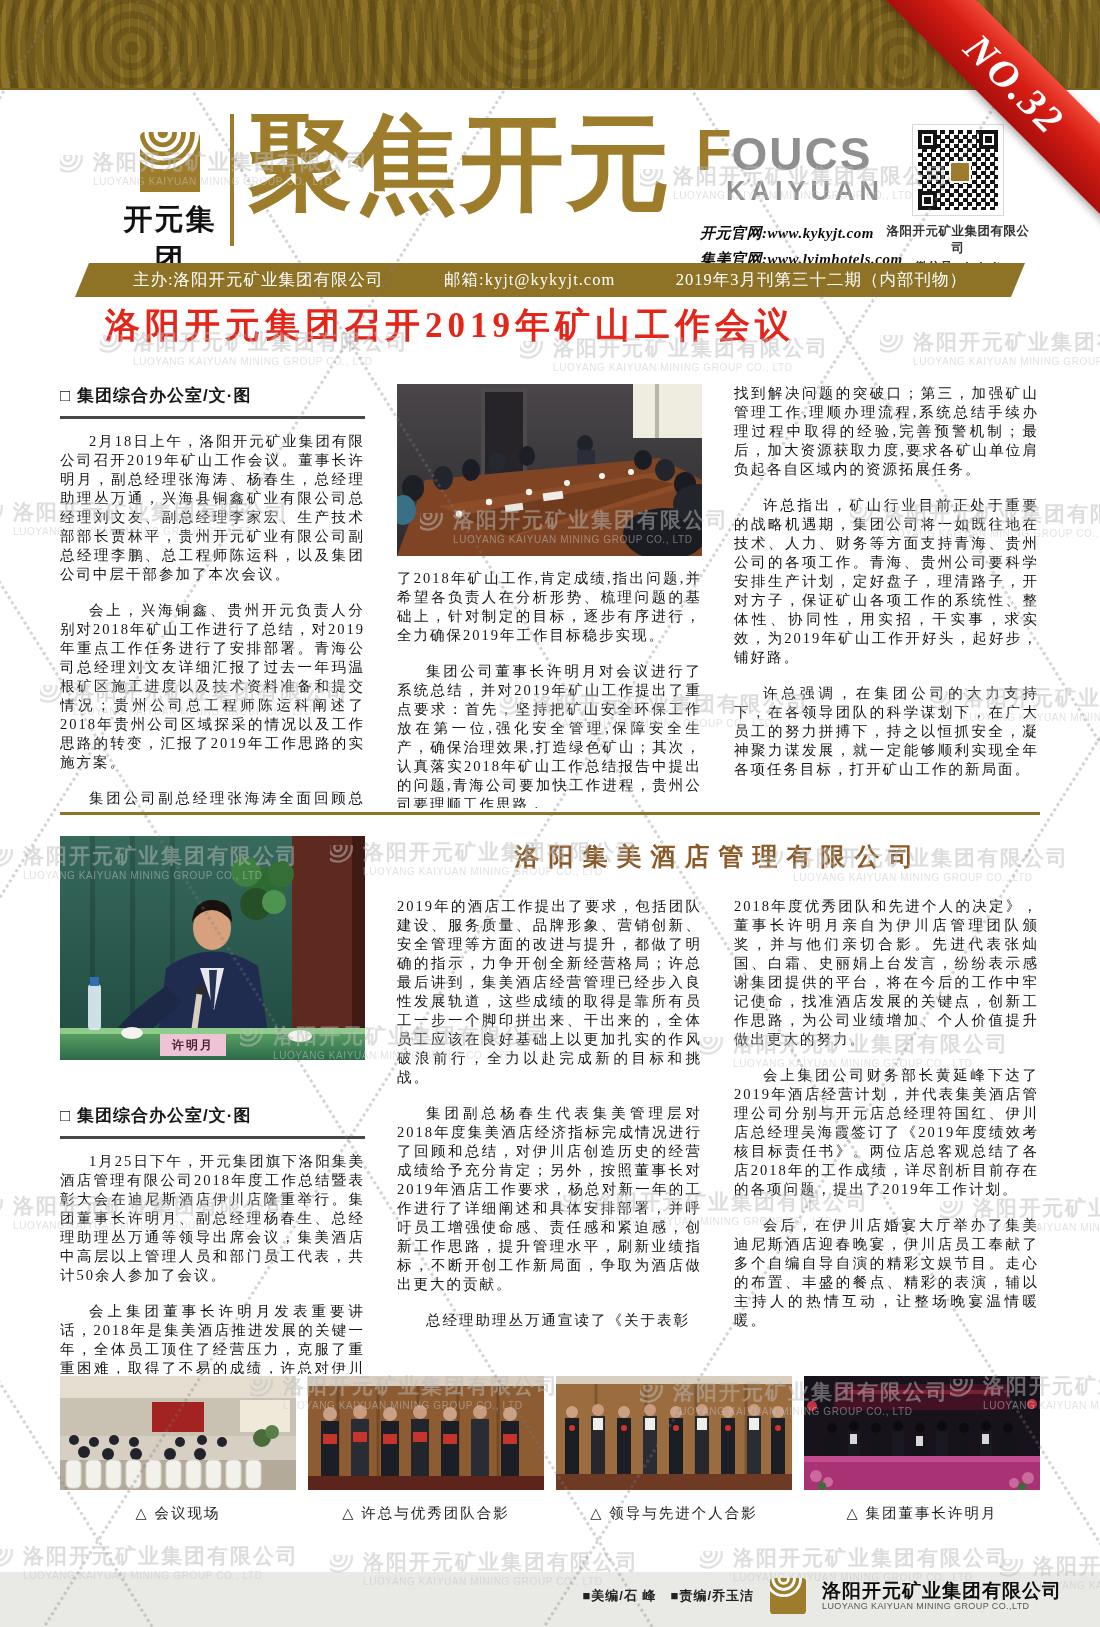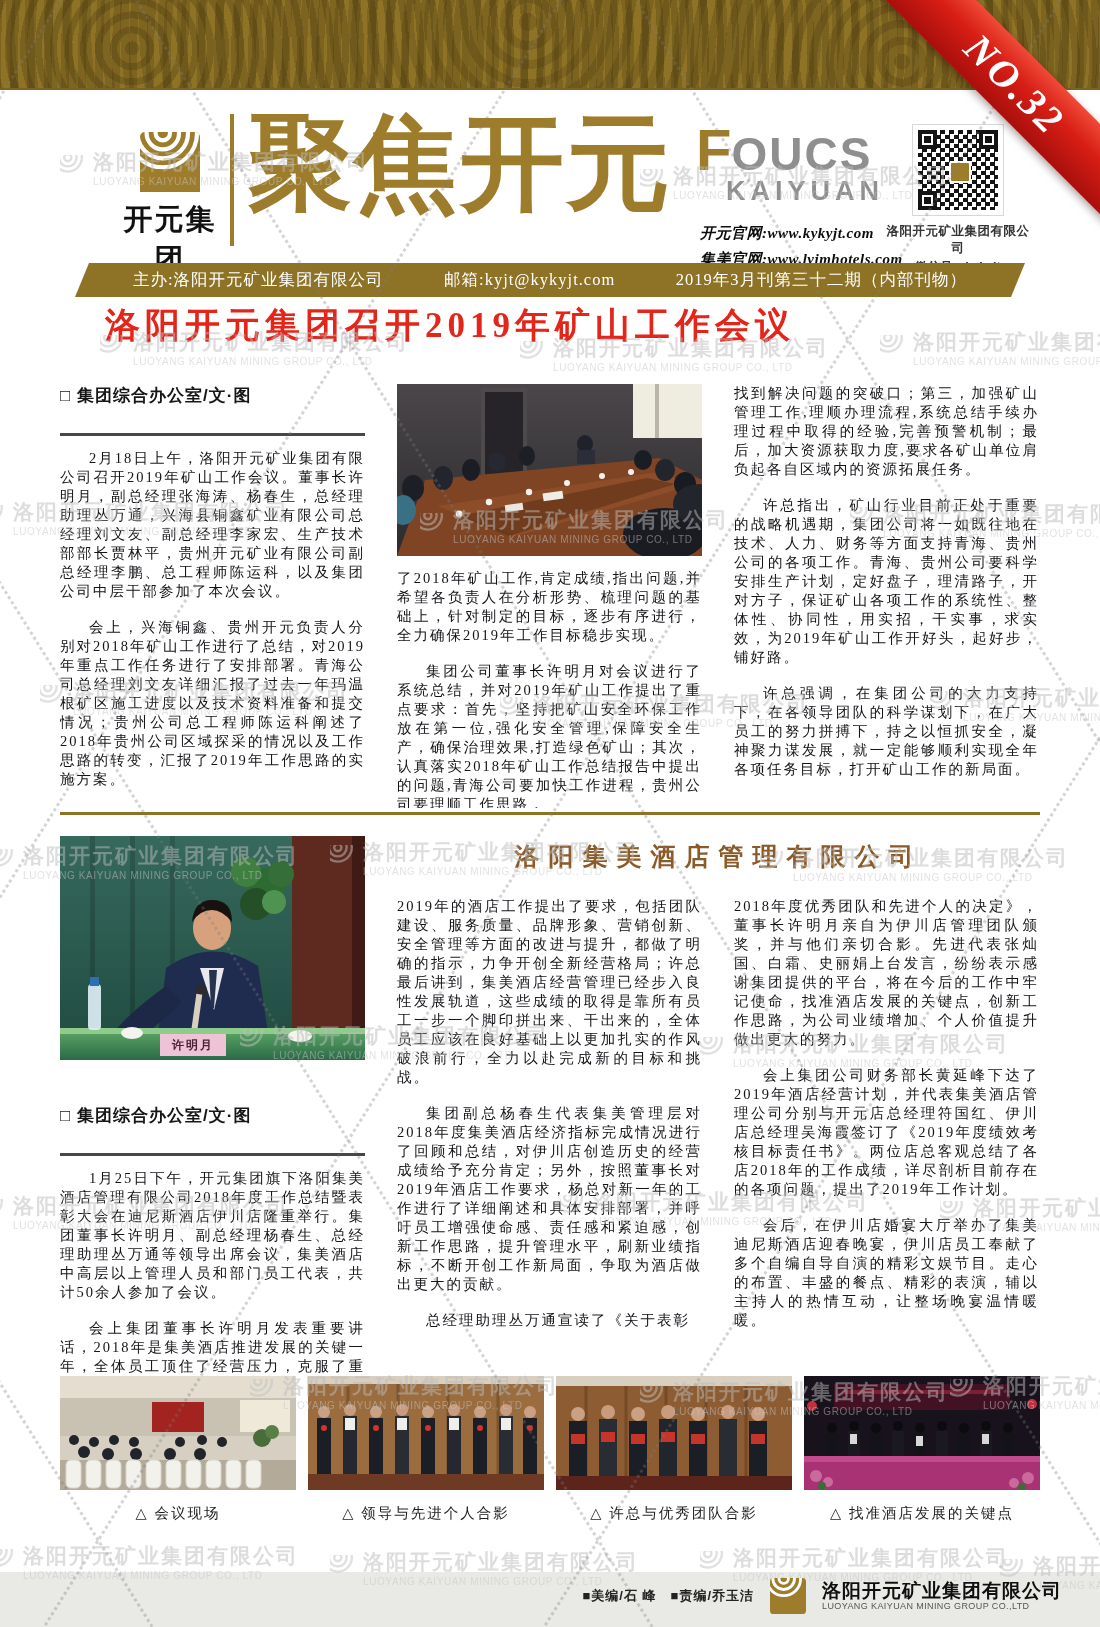--- a/index.html
+++ b/index.html
@@ -52,21 +52,21 @@
     clip-path:polygon(14px 0,100% 0,calc(100% - 14px) 100%,0 100%);
     display:flex;align-items:center;justify-content:space-between;padding:0 58px;box-sizing:border-box;}
   .infobar span{color:#fff;font-size:16.5px;font-weight:normal;letter-spacing:1px;white-space:nowrap;}
 
   
   .a1-title{position:absolute;top:302px;left:0;width:900px;text-align:center;font-size:35px;
     font-weight:bold;color:#e4251a;letter-spacing:5px;}
   .a1-body{position:absolute;top:384px;left:60px;width:980px;height:424px;overflow:hidden;display:flex;gap:32px;}
   .col{width:305px;flex:0 0 305px;}
   .byline{font-family:"Liberation Sans",sans-serif;font-weight:bold;font-size:17px;color:#161616;
-    letter-spacing:1px;padding-bottom:26px;border-bottom:3px solid #474747;margin-bottom:13px;white-space:nowrap;}
+    letter-spacing:1px;padding-bottom:9px;border-bottom:3px solid #474747;margin-bottom:13px;white-space:nowrap;}
   p.bt{margin:0 0 17px;font-size:14.5px;line-height:19px;letter-spacing:2px;text-align:justify;
     color:#141419;text-indent:2em;}
   p.noindent{text-indent:0;}
   .photo{display:block;margin-bottom:13px;}
 
   
   .divider{position:absolute;top:812px;left:60px;width:980px;height:3px;background:#8e7327;}
 
   
   .a2{position:absolute;top:830px;left:60px;width:980px;height:544px;overflow:hidden;}
@@ -319,20 +319,59 @@
           <rect x="126" y="84" width="15" height="28" rx="5"></rect>
             <rect x="146" y="84" width="15" height="28" rx="5"></rect>
           <rect x="166" y="84" width="15" height="28" rx="5"></rect>
             <rect x="186" y="84" width="15" height="28" rx="5"></rect>
         </g>
       </svg>
       <div class="strip-cap">△ 会议现场</div>
     </div>
     <div class="strip-item">
       <svg width="236" height="114" viewBox="0 0 236 114">
+        <rect width="236" height="114" fill="#8d5c32"></rect>
+        <g stroke="#744a27" stroke-width="3">
+          <line x1="30" y1="0" x2="30" y2="100"></line>
+            <line x1="70" y1="0" x2="70" y2="100"></line>
+          <line x1="110" y1="0" x2="110" y2="100"></line>
+            <line x1="150" y1="0" x2="150" y2="100"></line>
+          <line x1="190" y1="0" x2="190" y2="100"></line>
+        </g>
+        <rect x="0" y="0" width="236" height="10" fill="#d8cfc0"></rect>
+        <g>
+          <circle cx="22" cy="38" r="7" fill="#caa184"></circle>
+            <rect x="13" y="45" width="18" height="55" fill="#1c1e26"></rect>
+          <circle cx="52" cy="36" r="7" fill="#c99c80"></circle>
+            <rect x="43" y="43" width="18" height="57" fill="#2a2c34"></rect>
+          <circle cx="82" cy="38" r="7" fill="#caa184"></circle>
+            <rect x="73" y="45" width="18" height="55" fill="#1c1e26"></rect>
+          <circle cx="112" cy="36" r="7" fill="#c99c80"></circle>
+            <rect x="103" y="43" width="18" height="57" fill="#23252d"></rect>
+          <circle cx="142" cy="38" r="7" fill="#caa184"></circle>
+            <rect x="133" y="45" width="18" height="55" fill="#1c1e26"></rect>
+          <circle cx="172" cy="36" r="7" fill="#c99c80"></circle>
+            <rect x="163" y="43" width="18" height="57" fill="#2a2c34"></rect>
+          <circle cx="202" cy="38" r="7" fill="#caa184"></circle>
+            <rect x="193" y="45" width="18" height="55" fill="#1c1e26"></rect>
+        </g>
+        <g fill="#c5352c">
+          <rect x="15" y="58" width="14" height="10"></rect>
+            <rect x="45" y="56" width="14" height="10"></rect>
+          <rect x="75" y="58" width="14" height="10"></rect>
+            <rect x="105" y="56" width="14" height="10"></rect>
+          <rect x="135" y="58" width="14" height="10"></rect>
+            <rect x="195" y="58" width="14" height="10"></rect>
+        </g>
+        <rect x="0" y="100" width="236" height="14" fill="#5d241c"></rect>
+      </svg>
+      <div class="strip-cap">△ 许总与优秀团队合影</div>
+    </div>
+    <div class="strip-item">
+      <svg width="236" height="114" viewBox="0 0 236 114">
         <rect width="236" height="114" fill="#9a6c3e"></rect>
         <g stroke="#7d552f" stroke-width="3">
           <line x1="40" y1="0" x2="40" y2="98"></line>
             <line x1="90" y1="0" x2="90" y2="98"></line>
           <line x1="140" y1="0" x2="140" y2="98"></line>
             <line x1="190" y1="0" x2="190" y2="98"></line>
         </g>
         <rect x="0" y="0" width="236" height="8" fill="#d8cfc0"></rect>
         <g>
           <circle cx="16" cy="36" r="6" fill="#caa184"></circle>
@@ -363,59 +402,20 @@
         <g fill="#d0342c">
           <circle cx="16" cy="52" r="3"></circle>
             <circle cx="68" cy="52" r="3"></circle>
             <circle cx="120" cy="52" r="3"></circle>
           <circle cx="172" cy="52" r="3"></circle>
             <circle cx="222" cy="52" r="3"></circle>
         </g>
         <rect x="0" y="98" width="236" height="16" fill="#6e3a24"></rect>
       </svg>
       <div class="strip-cap">△ 领导与先进个人合影</div>
-    </div>
-    <div class="strip-item">
-      <svg width="236" height="114" viewBox="0 0 236 114">
-        <rect width="236" height="114" fill="#8d5c32"></rect>
-        <g stroke="#744a27" stroke-width="3">
-          <line x1="30" y1="0" x2="30" y2="100"></line>
-            <line x1="70" y1="0" x2="70" y2="100"></line>
-          <line x1="110" y1="0" x2="110" y2="100"></line>
-            <line x1="150" y1="0" x2="150" y2="100"></line>
-          <line x1="190" y1="0" x2="190" y2="100"></line>
-        </g>
-        <rect x="0" y="0" width="236" height="10" fill="#d8cfc0"></rect>
-        <g>
-          <circle cx="22" cy="38" r="7" fill="#caa184"></circle>
-            <rect x="13" y="45" width="18" height="55" fill="#1c1e26"></rect>
-          <circle cx="52" cy="36" r="7" fill="#c99c80"></circle>
-            <rect x="43" y="43" width="18" height="57" fill="#2a2c34"></rect>
-          <circle cx="82" cy="38" r="7" fill="#caa184"></circle>
-            <rect x="73" y="45" width="18" height="55" fill="#1c1e26"></rect>
-          <circle cx="112" cy="36" r="7" fill="#c99c80"></circle>
-            <rect x="103" y="43" width="18" height="57" fill="#23252d"></rect>
-          <circle cx="142" cy="38" r="7" fill="#caa184"></circle>
-            <rect x="133" y="45" width="18" height="55" fill="#1c1e26"></rect>
-          <circle cx="172" cy="36" r="7" fill="#c99c80"></circle>
-            <rect x="163" y="43" width="18" height="57" fill="#2a2c34"></rect>
-          <circle cx="202" cy="38" r="7" fill="#caa184"></circle>
-            <rect x="193" y="45" width="18" height="55" fill="#1c1e26"></rect>
-        </g>
-        <g fill="#c5352c">
-          <rect x="15" y="58" width="14" height="10"></rect>
-            <rect x="45" y="56" width="14" height="10"></rect>
-          <rect x="75" y="58" width="14" height="10"></rect>
-            <rect x="105" y="56" width="14" height="10"></rect>
-          <rect x="135" y="58" width="14" height="10"></rect>
-            <rect x="195" y="58" width="14" height="10"></rect>
-        </g>
-        <rect x="0" y="100" width="236" height="14" fill="#5d241c"></rect>
-      </svg>
-      <div class="strip-cap">△ 许总与优秀团队合影</div>
     </div>
     <div class="strip-item">
       <svg width="236" height="114" viewBox="0 0 236 114">
         <rect width="236" height="114" fill="#18121c"></rect>
         <rect x="30" y="8" width="176" height="26" fill="#4a1226" opacity=".85"></rect>
         <rect x="40" y="14" width="156" height="4" fill="#8a2438" opacity=".8"></rect>
         <circle cx="8" cy="30" r="5" fill="#c03040"></circle>
           <circle cx="228" cy="28" r="5" fill="#c03040"></circle>
         <g>
           <circle cx="28" cy="52" r="5" fill="#0d0b10"></circle>
@@ -448,21 +448,21 @@
           <circle cx="12" cy="100" r="6"></circle>
             <circle cx="24" cy="106" r="5"></circle>
             <circle cx="224" cy="102" r="6"></circle>
           <circle cx="210" cy="107" r="5"></circle>
         </g>
         <g fill="#3f6b3a">
             <circle cx="18" cy="110" r="4"></circle>
             <circle cx="218" cy="111" r="4"></circle>
           </g>
       </svg>
-      <div class="strip-cap">△ 找准酒店发展的关键点</div>
+      <div class="strip-cap">△ 集团董事长许明月</div>
     </div>
   </div>
 
   <div class="footer-band"></div>
   <div class="footer-row">
     <span class="editors">■美编/石 峰　■责编/乔玉洁</span>
     <svg width="36" height="36" viewBox="0 0 100 100">
       <defs>
           <clipPath id="ftclip">
             <rect x="0" y="0" width="100" height="100" rx="10"></rect>

